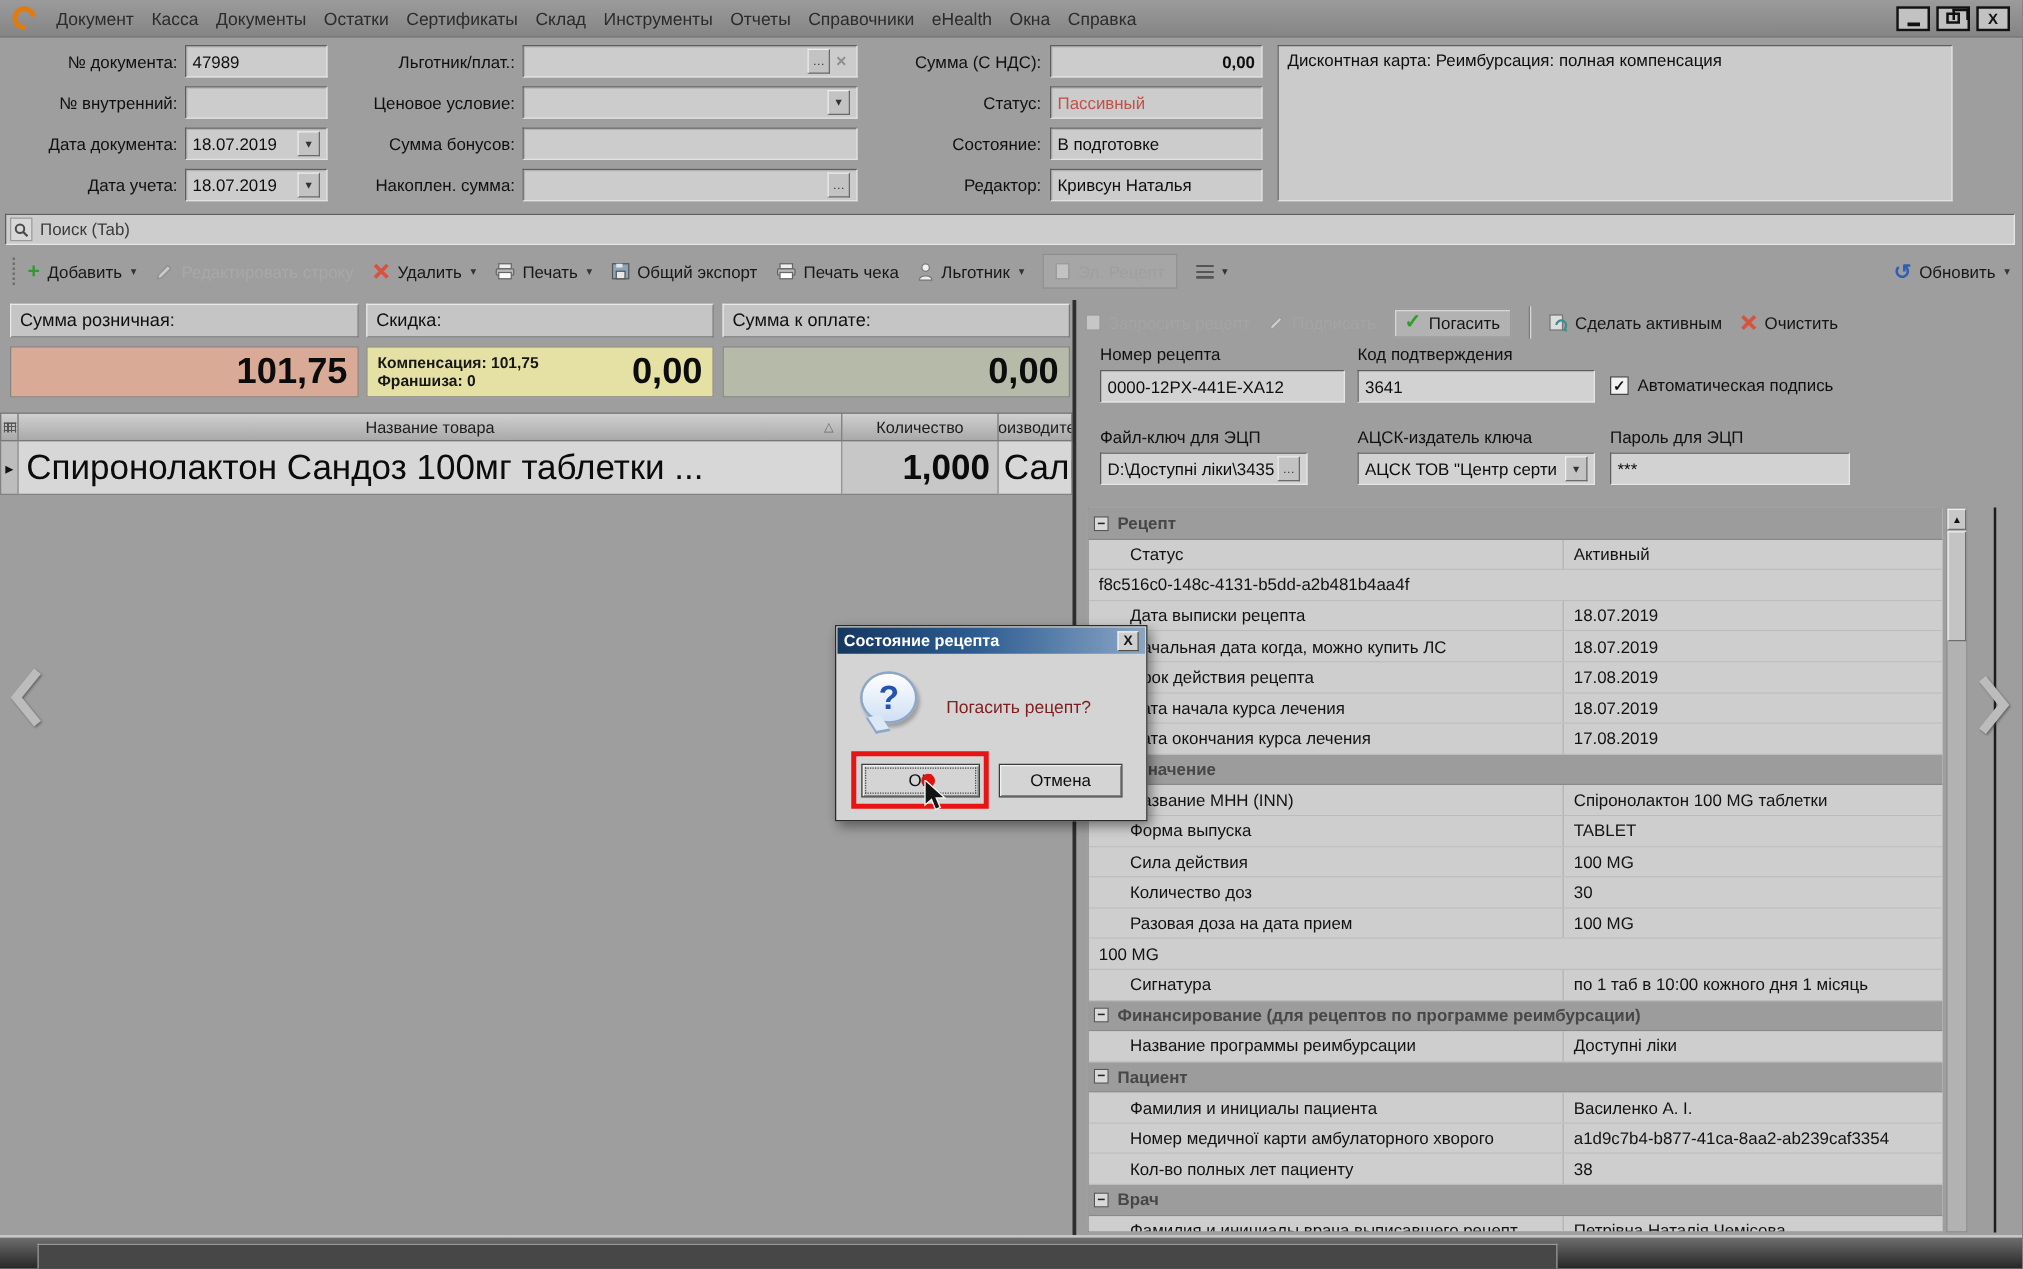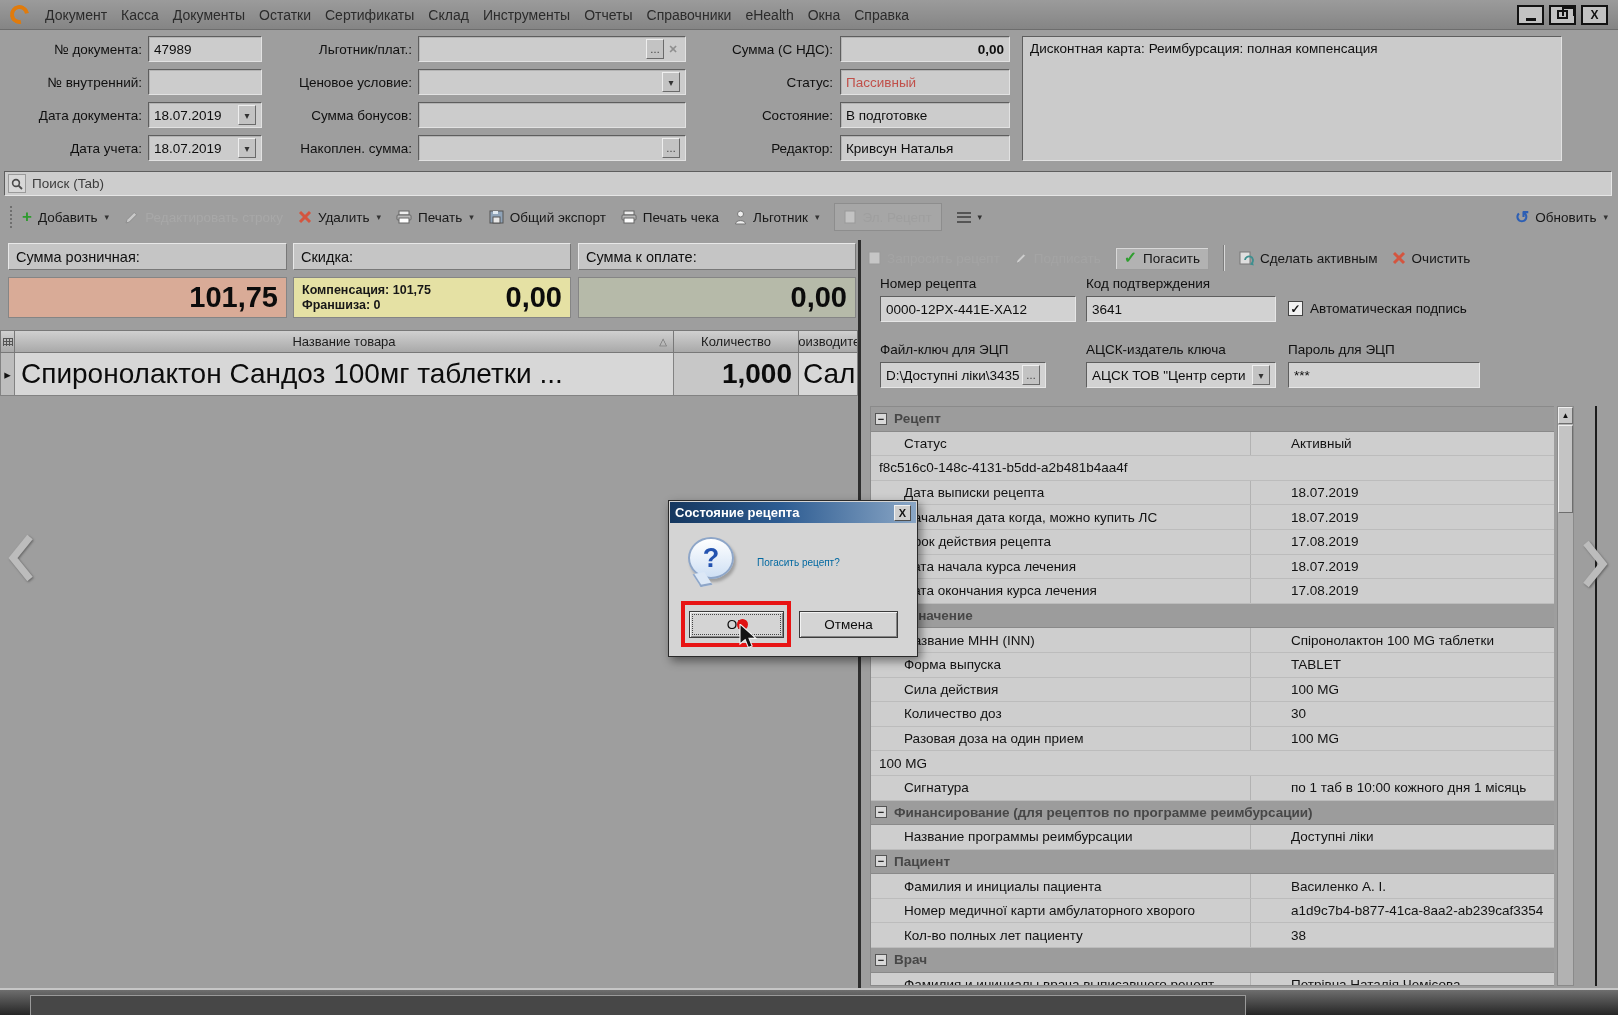--- a/index.html
+++ b/index.html
@@ -121,21 +121,21 @@
 
   
   .propgrid{position:absolute;left:8px;top:166px;width:684px;height:580px;
     overflow:hidden;background:#cdcdcd;border:1px solid #8a8a8a;border-right:none;}
   .pg-section{height:24.6px;background:#9c9c9c;display:flex;align-items:center;
     border-bottom:1px solid #898989;font-weight:bold;font-size:13.5px;color:#474747;
     white-space:nowrap;overflow:hidden;}
   .pg-collapse{flex:none;width:12px;height:12px;margin:0 7px 0 4px;background:#d9d9d9;
     border:1px solid #555;font:bold 11px/10px "Liberation Sans",sans-serif;
     text-align:center;color:#222;}
-  .pg-row{height:24.6px;display:flex;background:#cecece;border-bottom:1px solid #bcbcbc;gap:32px;}
+  .pg-row{height:24.6px;display:flex;background:#cecece;border-bottom:1px solid #bcbcbc;}
   .pg-name{flex:none;width:380px;padding-left:33px;display:flex;align-items:center;
     border-right:1px solid #b2b2b2;font-size:13.5px;color:#121212;
     white-space:nowrap;overflow:hidden;}
   .pg-value{flex:1;padding-left:8px;display:flex;align-items:center;font-size:13.5px;
     color:#121212;white-space:nowrap;overflow:hidden;}
 
   .vscroll{position:absolute;left:695px;top:166px;width:17px;height:580px;
     background:#b2b2b2;border:1px solid #8a8a8a;}
   .vs-btn{height:17px;background:#c8c8c8;border:1px solid;
     border-color:#efefef #6e6e6e #6e6e6e #efefef;display:flex;align-items:center;
@@ -153,21 +153,21 @@
   .dlg-close{margin-left:auto;width:17px;height:16px;background:#cfcfcf;border:1px solid;
     border-color:#f2f2f2 #4f4f4f #4f4f4f #f2f2f2;display:flex;align-items:center;
     justify-content:center;font-size:11px;font-weight:bold;color:#111;}
   .q-bubble{position:absolute;left:19px;top:36px;width:46px;height:42px;border-radius:50%;
     background:linear-gradient(#ffffff,#cfe0f4);border:2px solid #8ea6c8;
     display:flex;align-items:center;justify-content:center;
     font-size:27px;font-weight:bold;color:#2453b0;box-shadow:2px 3px 3px rgba(0,0,0,.25);}
   .q-bubble::after{content:"";position:absolute;left:6px;bottom:-9px;width:11px;height:11px;
     background:#dce8f6;border-left:2px solid #8ea6c8;border-bottom:2px solid #8ea6c8;
     transform:skewX(25deg) rotate(-10deg);}
-  .dlg-msg{position:absolute;left:88px;top:56px;font-size:10px;color:#0369a1;}
+  .dlg-msg{position:absolute;left:88px;top:56px;font-size:14px;color:#7f1d1d;}
   .dlg-btn{position:absolute;top:110px;height:27px;background:#d4d4d4;border:1px solid #3b3b3b;
     box-shadow:inset 1px 1px 0 #f2f2f2, inset -1px -1px 0 #858585;display:flex;
     align-items:center;justify-content:center;font-size:13.5px;color:#0d0d0d;}
   .dlg-ok{left:20px;width:95px;outline:1px dotted #444;outline-offset:-4px;}
   .dlg-cancel{left:130px;width:99px;}
   .click-rect{position:absolute;left:681px;top:601px;width:110px;height:46px;
     border:4px solid #e81414;z-index:50;}
   .click-dot{position:absolute;left:737px;top:619px;width:11px;height:11px;border-radius:50%;
     background:#e01212;z-index:51;}
   .cursor{position:absolute;left:739px;top:624px;z-index:52;}
@@ -496,21 +496,21 @@
         </div>
         <div class="pg-row">
           <div class="pg-name">Сила действия</div>
           <div class="pg-value">100 MG</div>
         </div>
         <div class="pg-row">
           <div class="pg-name">Количество доз</div>
           <div class="pg-value">30</div>
         </div>
         <div class="pg-row">
-          <div class="pg-name">Разовая доза на один прием</div>
+          <div class="pg-name">Разовая доза на дата прием</div>
           <div class="pg-value">100 MG</div>
         </div>
         <div class="pg-row">
           <div class="pg-value">100 MG</div>
         </div>
         <div class="pg-row">
           <div class="pg-name">Сигнатура</div>
           <div class="pg-value">по 1 таб в 10:00 кожного дня 1 місяць</div>
         </div>
         <div class="pg-section">

